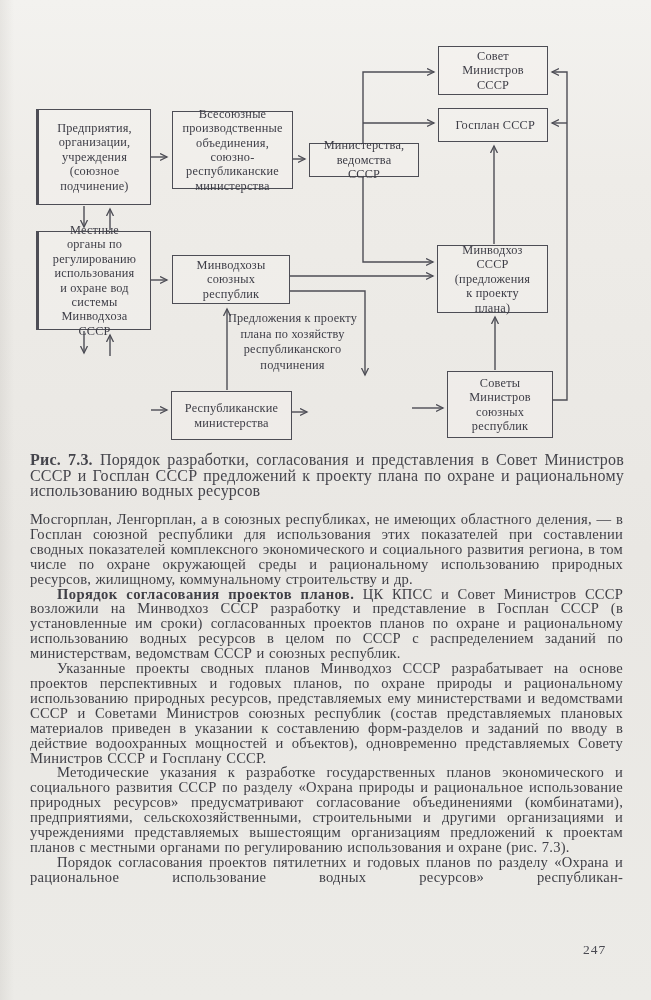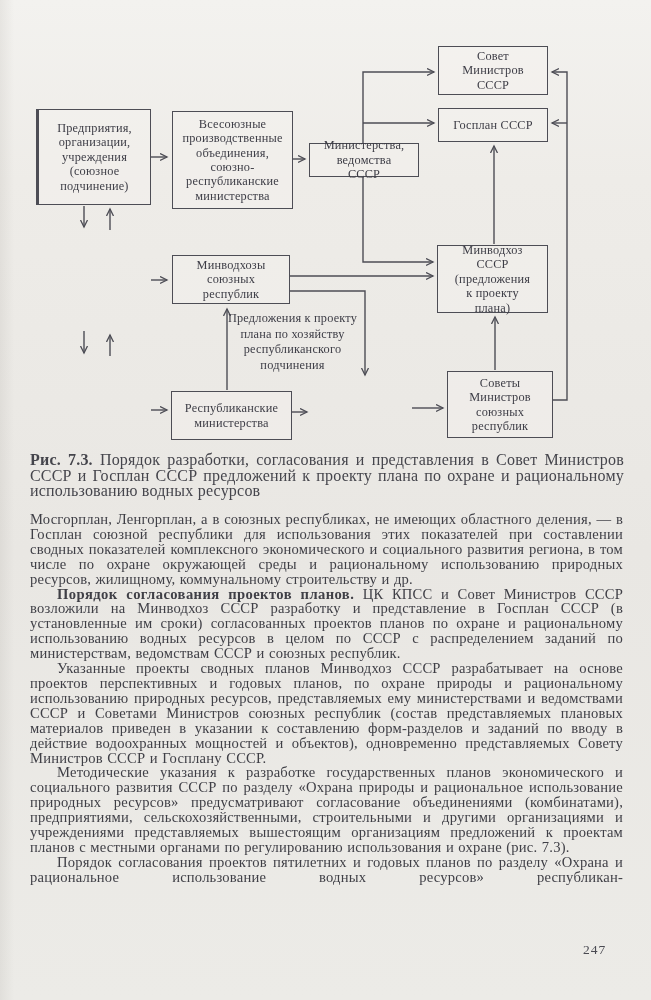--- a/index.html
+++ b/index.html
@@ -23,21 +23,21 @@
     border:1.4px solid #4d4d55;
     background:rgba(245,244,241,0.35);
     display:flex;align-items:center;justify-content:center;
     text-align:center;
     font-size:12.3px;line-height:14.4px;
     color:#3d3d46;
     padding:2px 16px;box-sizing:border-box;
     letter-spacing:0.2px;
   }
   .node.heavyleft{border-left-width:3px;}
-  .node.padwide{padding:2px 12px;}
+  .node.padwide{padding:2px 12px;justify-content:flex-end;}
   .floatlabel{
     position:absolute;text-align:center;
     font-size:12.3px;line-height:15.6px;color:#3d3d46;letter-spacing:0.2px;
   }
   
   .caption{
     position:absolute;left:30px;top:452px;width:594px;margin:0;
     font-size:16px;line-height:15.6px;text-align:justify;
     color:#45454c;letter-spacing:0.2px;
   }
@@ -92,36 +92,39 @@
         <path d="M494,244 V146" marker-end="url(#ah)"></path>
         <path d="M553,400 H567 V72 H552" marker-end="url(#ah)"></path>
         <path d="M567,123 H552" marker-end="url(#ah)"></path>
       </g>
     </svg>
 
     <div class="node heavyleft" style="left:36px;top:109px;width:115px;height:96px;">
       <span>Предприятия, организации, учреждения (союзное подчинение)</span>
     </div>
 
-    <div class="node" style="left:172px;top:111px;width:121px;height:98px;">
+    <div class="node" style="left:172px;top:111px;width:121px;height:78px;">
       <span>Всесоюзные производственные объединения, союзно-республиканские министерства</span>
     </div>
 
     <div class="node" style="left:309px;top:143px;width:110px;height:34px;">
       <span>Министерства, ведомства СССР</span>
     </div>
 
     <div class="node padwide" style="left:438px;top:46px;width:110px;height:49px;">
       <span>Совет Министров СССР</span>
     </div>
 
     <div class="node padwide" style="left:438px;top:108px;width:110px;height:34px;">
       <span>Госплан СССР</span>
     </div>
 
+    <div class="node heavyleft" style="left:36px;top:231px;width:115px;height:99px;">
+      <span>Местные органы по регулированию использования и охране вод системы Минводхоза СССР</span>
+    </div>
 
     <div class="node" style="left:172px;top:255px;width:118px;height:49px;">
       <span>Минводхозы союзных республик</span>
     </div>
 
     <div class="node" style="left:437px;top:245px;width:111px;height:68px;">
       <span>Минводхоз СССР (предложения к проекту плана)</span>
     </div>
 
 

